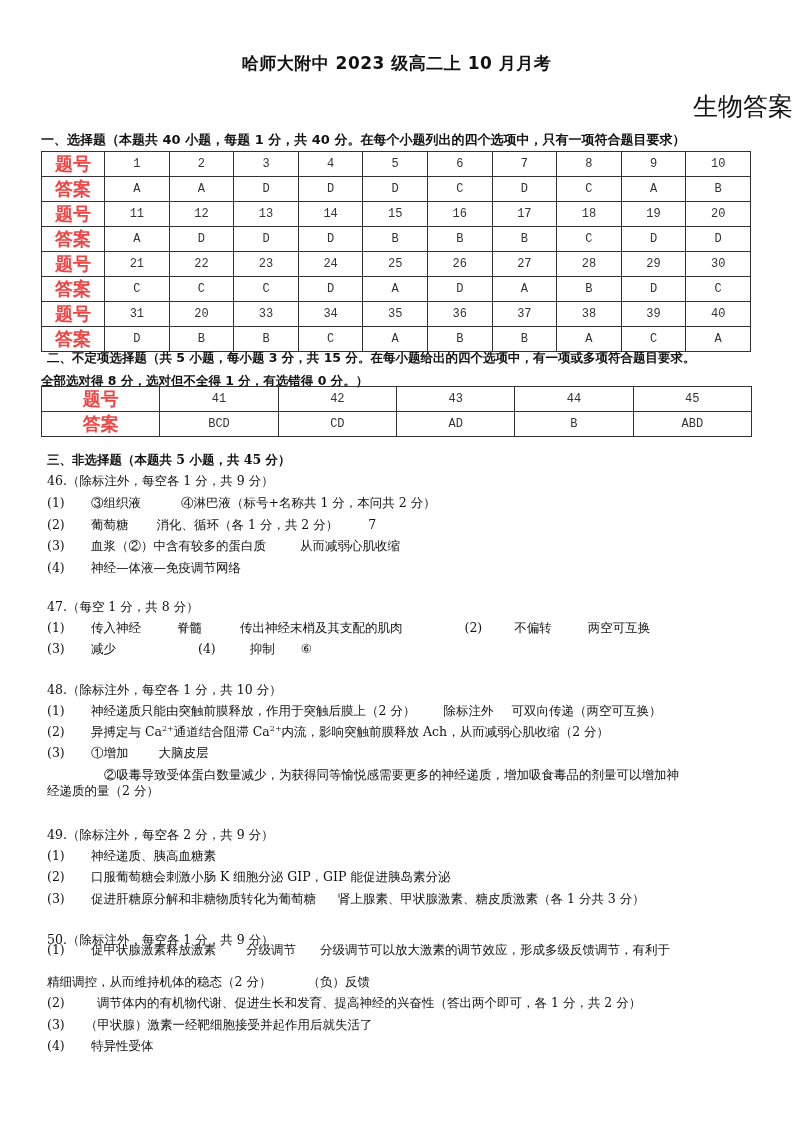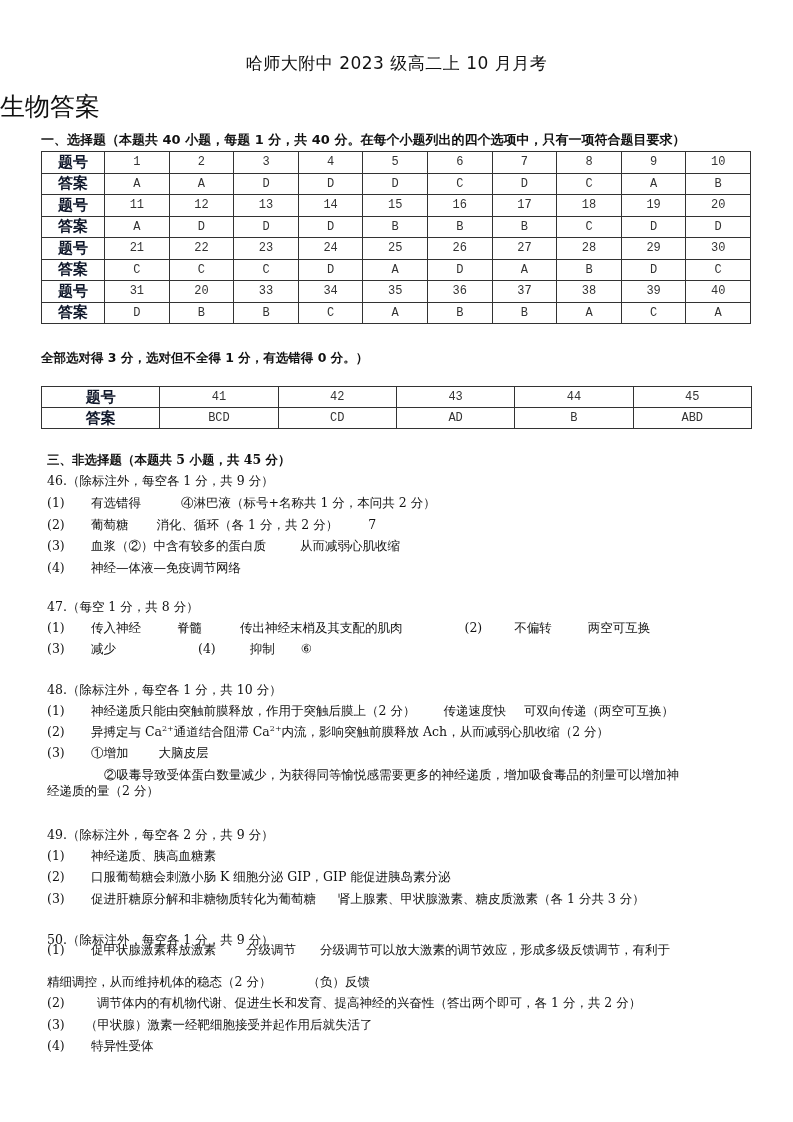--- a/index.html
+++ b/index.html
@@ -3,38 +3,38 @@
 <meta charset="utf-8">
 <style>
   html, body { margin: 0; padding: 0; background: #ffffff; }
   body {
     width: 793px; height: 1122px; position: relative; overflow: hidden;
     font-family: "DejaVu Serif", "Liberation Serif", serif; color: #111;
   }
   .title1 {
     position: absolute; top: 52px; left: 0; width: 793px; text-align: center;
     font-family: "DejaVu Sans", "Liberation Sans", sans-serif;
-    font-size: 17px; font-weight: normal; letter-spacing: 0.5px;
+    font-size: 17px; font-weight: bold; letter-spacing: 0.5px;
   }
   .title2 {
-    position: absolute; top: 90px; left: 0; width: 793px; text-align: left;
+    position: absolute; top: 90px; left: 0; width: 793px; text-align: right;
     font-family: "DejaVu Sans", "Liberation Sans", sans-serif;
     font-size: 25px; font-weight: normal;
   }
   .sec1 {
     position: absolute; top: 131px; left: 41px; font-size: 13px;
     font-family: "DejaVu Sans", "Liberation Sans", sans-serif; font-weight: bold; white-space: nowrap;
   }
   table.grid { border-collapse: collapse; position: absolute; }
   table.grid td {
     border: 1.5px solid #333; text-align: center; padding: 0;
     font-family: "Liberation Mono", "DejaVu Sans Mono", monospace; font-size: 12px; color: #333;
   }
   table.grid td.head {
-    font-family: Liberation Mono, monospace; font-size: 15px; color: #0f172a; font-weight: bold;
+    font-family: Liberation Mono, monospace; font-size: 18px; color: #ef4444; font-weight: bold;
   }
   #t1 { top: 151px; left: 41px; width: 710px; }
   #t1 td { height: 20.5px; width: 64.6px; }
   #t1 td.head { width: 63px; }
   .sec2 {
     position: absolute; top: 346px; left: 47px; font-size: 12.5px; line-height: 23px;
     font-family: "DejaVu Sans", "Liberation Sans", sans-serif; font-weight: bold; white-space: nowrap; width: 720px;
   }
   #t2 { top: 386px; left: 41px; width: 711px; }
   #t2 td { height: 20px; width: 118.5px; }
@@ -155,21 +155,22 @@
         <td>B</td>
         <td>B</td>
         <td>A</td>
         <td>C</td>
         <td>A</td>
       </tr>
     </tbody>
 </table>
 
 <div class="sec2">
-  <div style="margin-left:-6px">全部选对得 3 分，选对但不全得 1 分，有选错得 0 分。）</div>
+  <div>二、不定项选择题（共 5 小题，每小题 3 分，共 15 分。在每小题给出的四个选项中，有一项或多项符合题目要求。</div>
+  <div style="margin-left:-6px">全部选对得 8 分，选对但不全得 1 分，有选错得 0 分。）</div>
 </div>
 
 <table class="grid" id="t2">
   <tbody>
     <tr>
       <td class="head">题号</td>
       <td>41</td>
       <td>42</td>
       <td>43</td>
       <td>44</td>
@@ -183,21 +184,21 @@
       <td>B</td>
       <td>ABD</td>
     </tr>
   </tbody>
 </table>
 
 <div class="line sec3" style="top:452px">三、非选择题（本题共 5 小题，共 45 分）</div>
 
 <div class="line" style="top:473px">46.（除标注外，每空各 1 分，共 9 分）</div>
 <div class="line" style="top:495px">
-  <span class="num">(1)</span><span>有选错得</span><span class="gap" style="width:40px"></span><span>④淋巴液（标号+名称共 1 分，本问共 2 分）</span>
+  <span class="num">(1)</span><span>③组织液</span><span class="gap" style="width:40px"></span><span>④淋巴液（标号+名称共 1 分，本问共 2 分）</span>
 </div>
 <div class="line" style="top:517px">
   <span class="num">(2)</span><span>葡萄糖</span><span class="gap" style="width:28px"></span><span>消化、循环（各 1 分，共 2 分）</span><span class="gap" style="width:30px"></span><span>7</span>
 </div>
 <div class="line" style="top:538px">
   <span class="num">(3)</span><span>血浆（②）中含有较多的蛋白质</span><span class="gap" style="width:34px"></span><span>从而减弱心肌收缩</span>
 </div>
 <div class="line" style="top:560px">
   <span class="num">(4)</span><span>神经—体液—免疫调节网络</span>
 </div>
@@ -205,21 +206,21 @@
 <div class="line" style="top:599px">47.（每空 1 分，共 8 分）</div>
 <div class="line" style="top:620px">
   <span class="num">(1)</span><span>传入神经</span><span class="gap" style="width:36px"></span><span>脊髓</span><span class="gap" style="width:38px"></span><span>传出神经末梢及其支配的肌肉</span><span class="gap" style="width:62px"></span><span>(2)</span><span class="gap" style="width:32px"></span><span>不偏转</span><span class="gap" style="width:36px"></span><span>两空可互换</span>
 </div>
 <div class="line" style="top:641px">
   <span class="num">(3)</span><span>减少</span><span class="gap" style="width:82px"></span><span>(4)</span><span class="gap" style="width:34px"></span><span>抑制</span><span class="gap" style="width:26px"></span><span>⑥</span>
 </div>
 
 <div class="line" style="top:682px">48.（除标注外，每空各 1 分，共 10 分）</div>
 <div class="line" style="top:703px">
-  <span class="num">(1)</span><span>神经递质只能由突触前膜释放，作用于突触后膜上（2 分）</span><span class="gap" style="width:28px"></span><span>传递速度快</span><span class="gap" style="width:18px"></span><span>可双向传递（两空可互换）</span>
+  <span class="num">(1)</span><span>神经递质只能由突触前膜释放，作用于突触后膜上（2 分）</span><span class="gap" style="width:28px"></span><span>除标注外</span><span class="gap" style="width:18px"></span><span>可双向传递（两空可互换）</span>
 </div>
 <div class="line" style="top:724px">
   <span class="num">(2)</span><span>异搏定与 Ca</span><sup>2+</sup><span>通道结合阻滞 Ca</span><sup>2+</sup><span>内流，影响突触前膜释放 Ach，从而减弱心肌收缩（2 分）</span>
 </div>
 <div class="line" style="top:745px">
   <span class="num">(3)</span><span>①增加</span><span class="gap" style="width:30px"></span><span>大脑皮层</span>
 </div>
 <div class="line" style="top:767px; left:104px">②吸毒导致受体蛋白数量减少，为获得同等愉悦感需要更多的神经递质，增加吸食毒品的剂量可以增加神</div>
 <div class="line" style="top:783px">经递质的量（2 分）</div>
 

